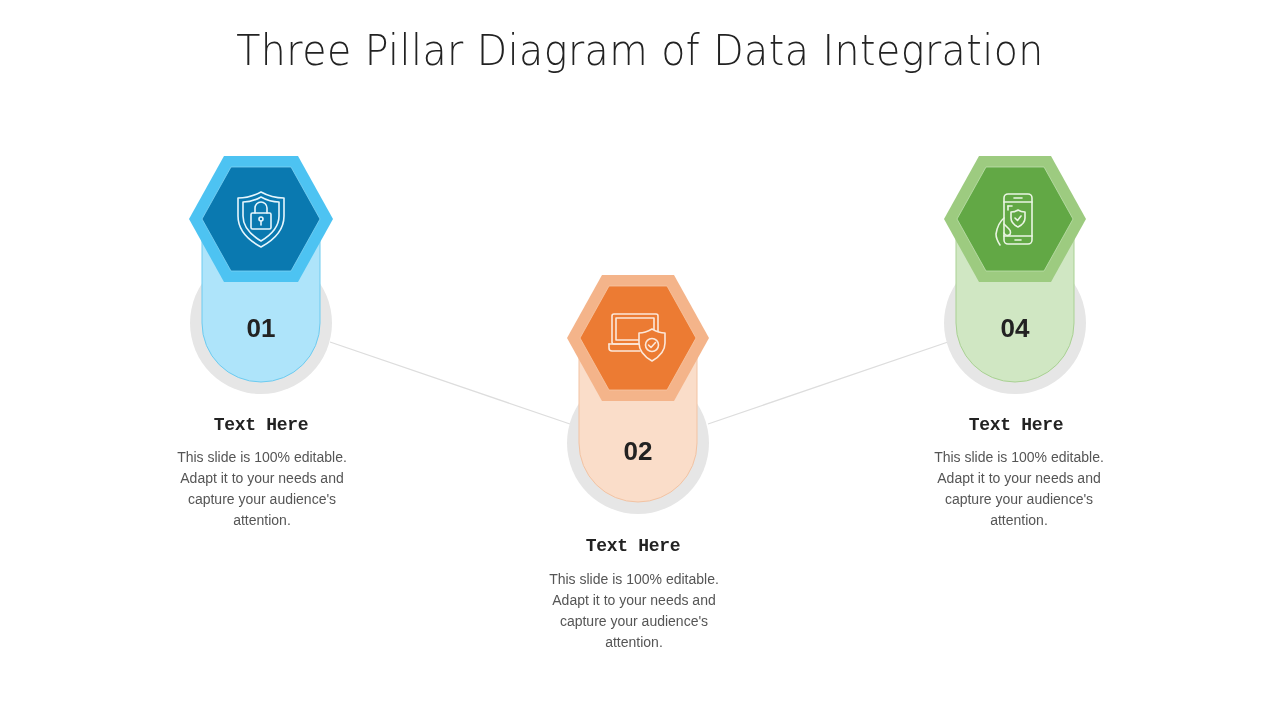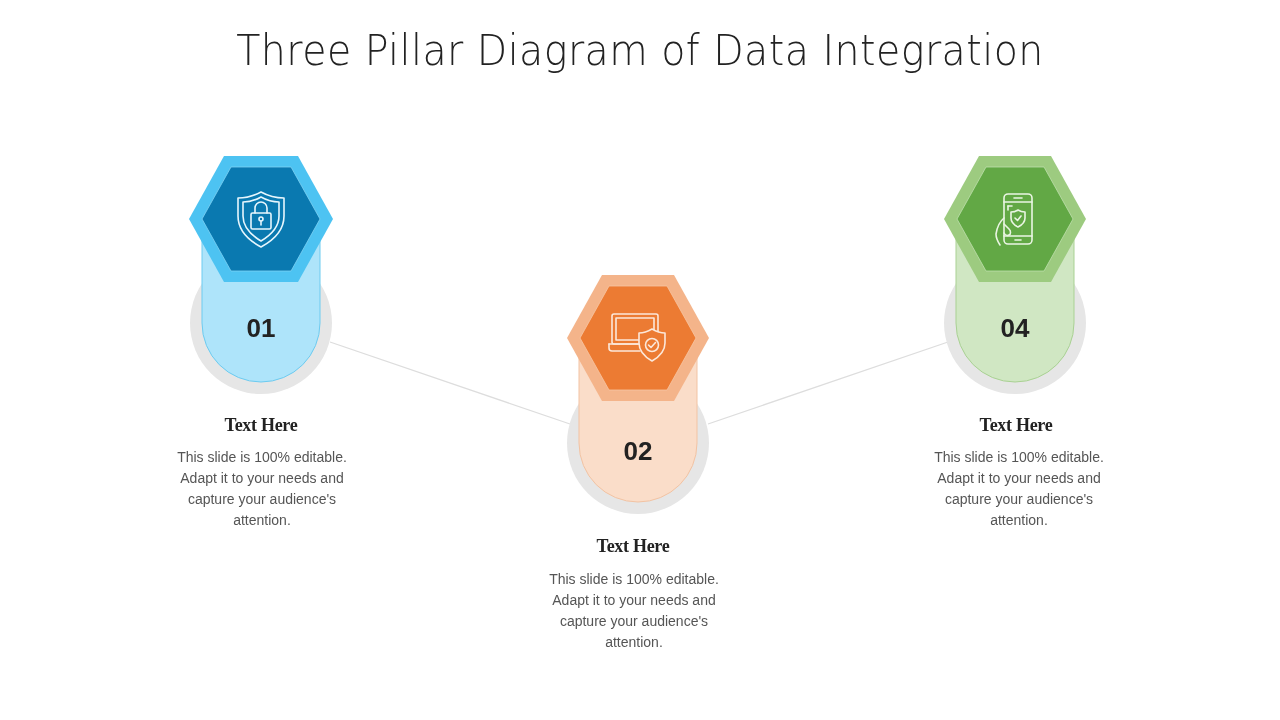--- a/index.html
+++ b/index.html
@@ -15,21 +15,21 @@
     transform: scaleX(0.94);
   }
   svg.canvas { position: absolute; left: 0; top: 0; }
   .num {
     position: absolute; width: 120px; text-align: center;
     font-family: "Liberation Sans", sans-serif; font-weight: bold;
     font-size: 26px; color: #222222;
   }
   .label {
     position: absolute; width: 200px; text-align: center;
-    font-family: Liberation Serif, serif; font-weight: bold;
+    font-family: Liberation Mono, monospace; font-weight: bold;
     font-size: 18px; color: #222222; letter-spacing: -0.3px;
   }
   .desc {
     position: absolute; width: 180px; text-align: center;
     font-family: "Liberation Sans", sans-serif;
     font-size: 14px; line-height: 21px; color: #555555;
   }
 </style>
 </head>
 <body>

